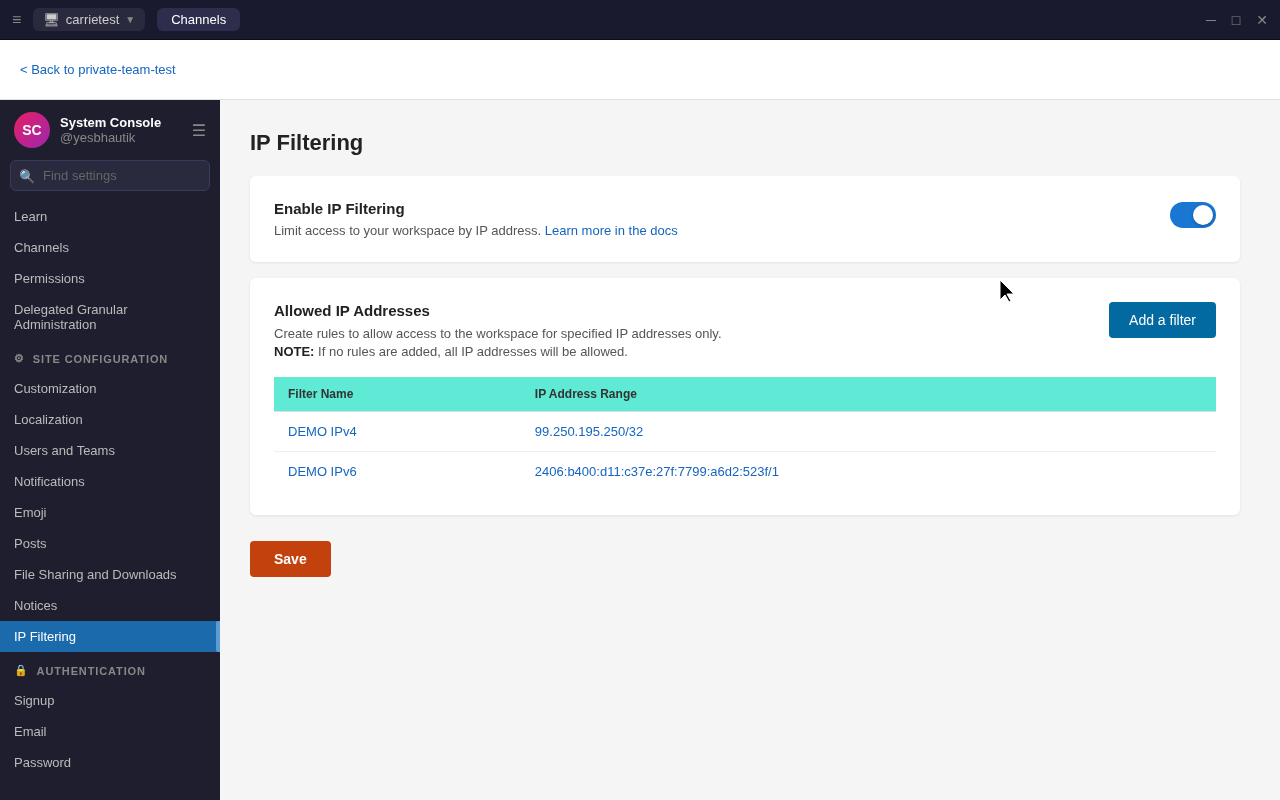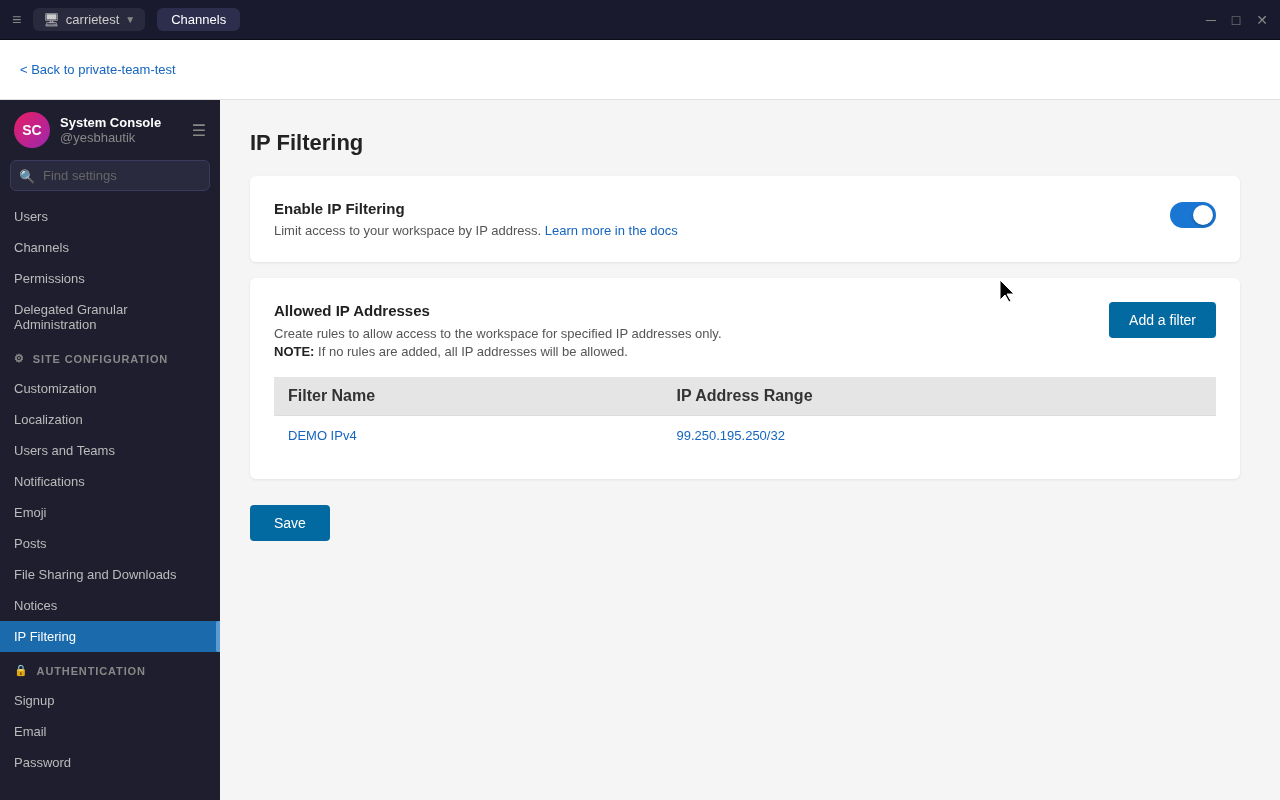--- a/index.html
+++ b/index.html
@@ -251,48 +251,48 @@
       margin-left: 16px;
     }
 
     
     .filter-table {
       width: 100%;
       border-collapse: collapse;
       margin-top: 8px;
     }
     .filter-table th {
-      background: #e5e5e5;
+      background: #5eead4;
       text-align: left;
       padding: 10px 14px;
-      font-size: 16px;
+      font-size: 12px;
       font-weight: 600;
       color: #333;
       border-bottom: 1px solid #ddd;
     }
     .filter-table td {
       padding: 12px 14px;
       font-size: 13px;
       border-bottom: 1px solid #eee;
       color: #1565c0;
     }
     .filter-table tr:last-child td { border-bottom: none; }
 
     
     .footer-actions {
       padding: 10px 0 0;
     }
     .btn-save {
-      background: #0369a1;
+      background: #c2410c;
       color: #fff;
       border: none;
       border-radius: 4px;
       padding: 10px 24px;
       font-size: 14px;
-      font-weight: 400;
+      font-weight: 700;
       cursor: pointer;
     }
   </style>
 </head>
 <body>
 
 <div class="titlebar">
   <span class="titlebar-menu-icon">≡</span>
   <div class="titlebar-workspace">
     <span>🖥</span>
@@ -323,21 +323,21 @@
       </div>
       <span class="hamburger-icon">☰</span>
     </div>
 
     <div class="search-box">
       <span class="search-icon">🔍</span>
       <input type="text" placeholder="Find settings" style="">
     </div>
 
     <div class="sidebar-item">
-      <span>Users</span>
+      <span>Learn</span>
     </div>
     <div class="sidebar-item">
       <span>Channels</span>
     </div>
     <div class="sidebar-item">
       <span>Permissions</span>
     </div>
     <div class="sidebar-item">
       <span>Delegated Granular Administration</span>
     </div>
@@ -422,20 +422,24 @@
           <tr>
             <th>Filter Name</th>
             <th>IP Address Range</th>
           </tr>
         </thead>
         <tbody id="filter-table-body">
         <tr>
               <td>DEMO IPv4</td>
               <td>99.250.195.250/32</td>
             </tr>
+            <tr>
+              <td>DEMO IPv6</td>
+              <td>2406:b400:d11:c37e:27f:7799:a6d2:523f/1</td>
+            </tr>
           </tbody>
       </table>
     </div>
 
     <div class="footer-actions">
       <button class="btn-save">Save</button>
     </div>
   </div>
 </div>
 

